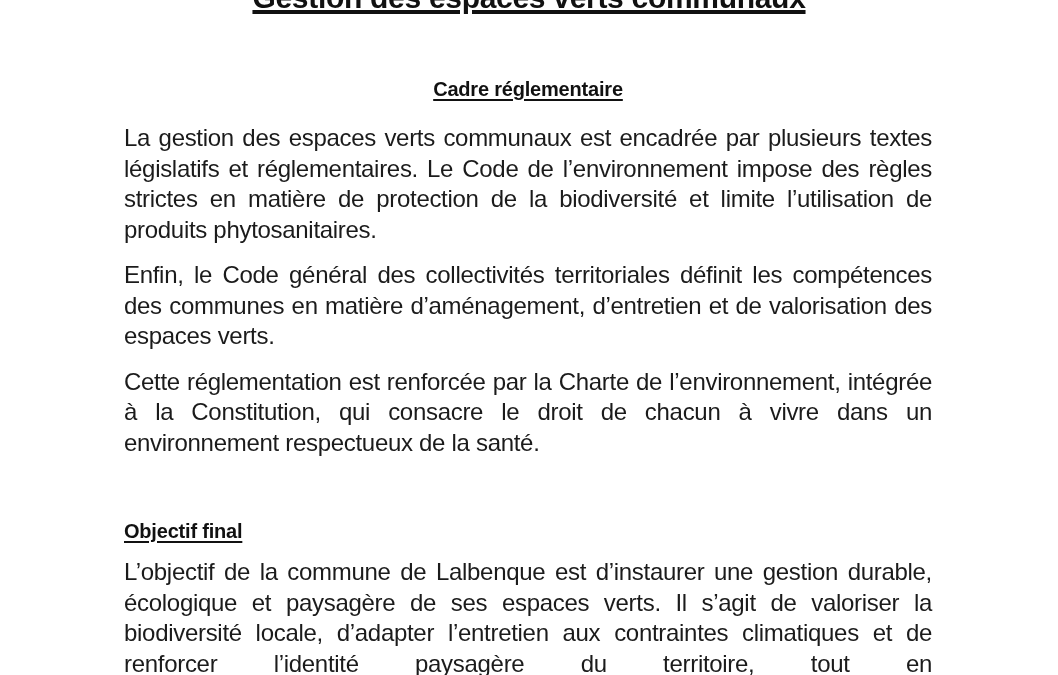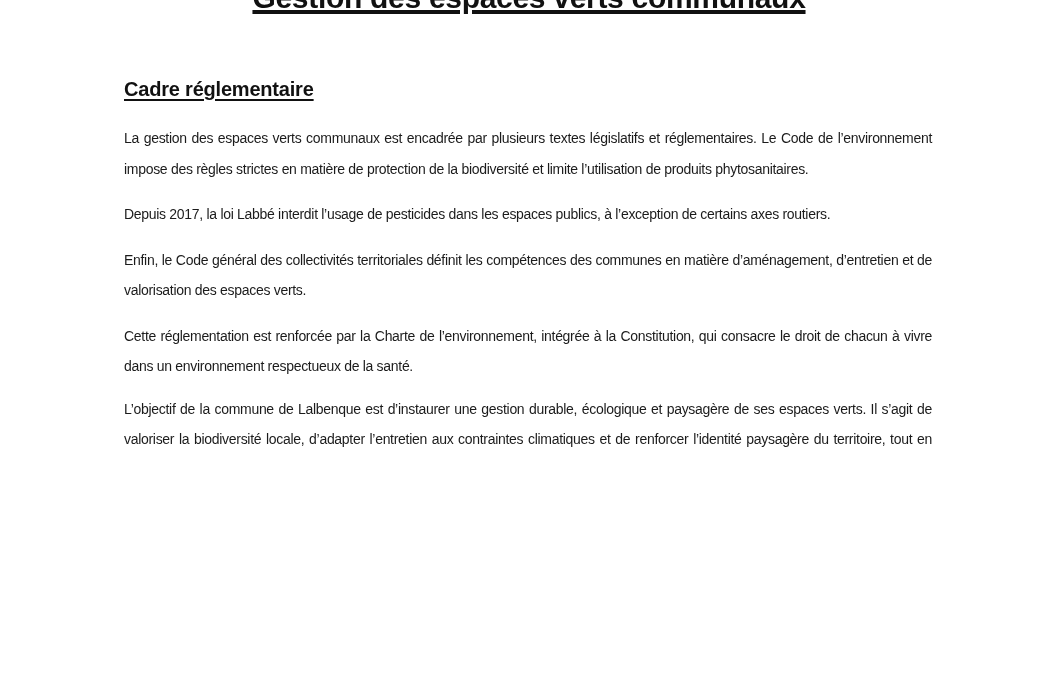--- a/index.html
+++ b/index.html
@@ -47,25 +47,25 @@
     line-height: 27px;
     font-weight: bold;
     color: #111111;
     letter-spacing: -0.2px;
   }
   h2.section-heading .u {
     text-decoration: underline;
     text-decoration-thickness: 2px;
     text-underline-offset: 3px;
   }
-  h2.heading-first { margin-top: 76px; }
+  h2.heading-first { margin-top: 76px; text-align: center; }
   h2.heading-objectif { margin-top: 60px; }
   p.body-par {
     margin-top: 15px;
-    font-size: 14px;
+    font-size: 24px;
     line-height: 30.5px;
     text-align: justify;
     letter-spacing: -0.3px;
     color: #1b1b1b;
   }
   p.par-after-heading { margin-top: 20px; }
   
   p.cut { text-align-last: justify; margin-top: 12px; }
 </style>
 </head>
@@ -78,23 +78,25 @@
   </div>
 
   <div class="content">
 
     <h2 class="section-heading heading-first">
       <span class="u">Cadre réglementaire</span>
     </h2>
 
     <p class="body-par par-after-heading">La gestion des espaces verts communaux est encadrée par plusieurs textes législatifs et réglementaires. Le Code de l’environnement impose des règles strictes en matière de protection de la biodiversité et limite l’utilisation de produits phytosanitaires.</p>
 
-    <p class="body-par">Depuis 2017, la loi Labbé interdit l’usage de pesticides dans les espaces publics, à l’exception de certains axes routiers.</p>
 
     <p class="body-par">Enfin, le Code général des collectivités territoriales définit les compétences des communes en matière d’aménagement, d’entretien et de valorisation des espaces verts.</p>
 
     <p class="body-par">Cette réglementation est renforcée par la Charte de l’environnement, intégrée à la Constitution, qui consacre le droit de chacun à vivre dans un environnement respectueux de la santé.</p>
 
+    <h2 class="section-heading heading-objectif">
+      <span class="u">Objectif final</span>
+    </h2>
 
     <p class="body-par par-after-heading cut">L’objectif de la commune de Lalbenque est d’instaurer une gestion durable, écologique et paysagère de ses espaces verts. Il s’agit de valoriser la biodiversité locale, d’adapter l’entretien aux contraintes climatiques et de renforcer l’identité paysagère du territoire, tout en</p>
 
   </div>
 </div>
 
 </body></html>

